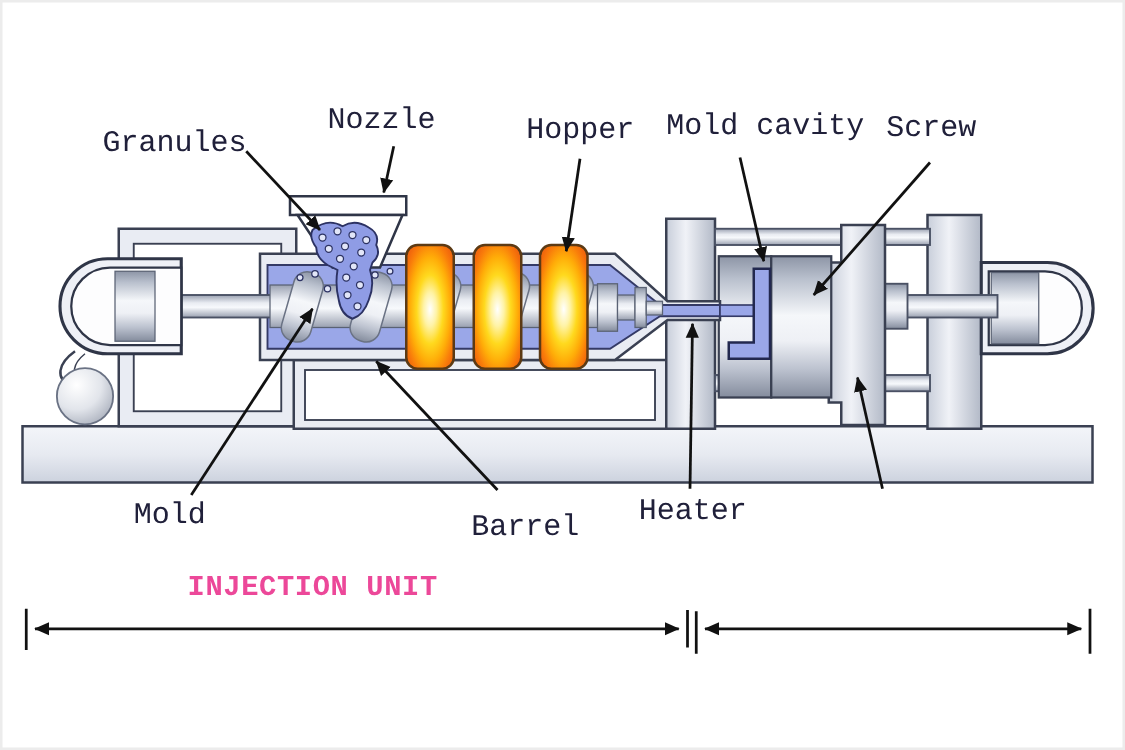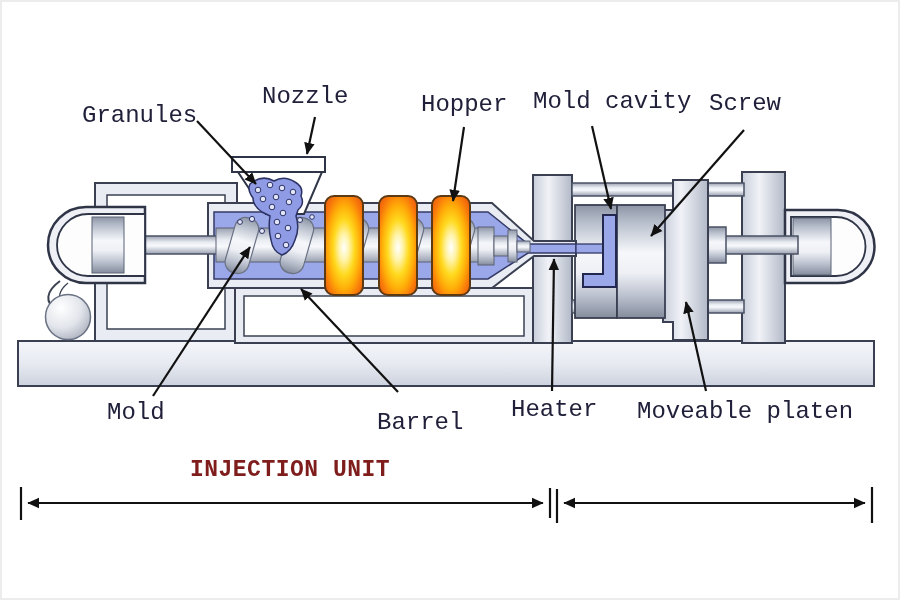--- a/index.html
+++ b/index.html
@@ -7,22 +7,22 @@
     position:relative;width:900px;height:600px;background:#ffffff;overflow:hidden;
     font-family:Liberation Mono, monospace;
     box-shadow:inset 0 0 0 2px #ececec;
   }
   .stage svg{position:absolute;left:0;top:0;}
   .lbl{
     position:absolute;color:#20203a;font-size:24px;line-height:1.1;
     white-space:nowrap;user-select:none;
   }
   .unit{
-    position:absolute;color:#7f1d1d;font-size:23px;font-weight:bold;
-    letter-spacing:0.5px;text-align:center;white-space:nowrap;user-select:none;
+    position:absolute;color:#ec4899;font-size:23px;font-weight:bold;
+    letter-spacing:0.5px;text-align:left;white-space:nowrap;user-select:none;
   }
 </style>
 </head>
 <body>
 
 <div class="stage">
 
 <svg width="900" height="600" viewBox="0 0 900 600">
   <defs>
     <linearGradient id="gMetal" x1="0" y1="0" x2="0" y2="1">
@@ -201,17 +201,16 @@
 </svg>
 
 <div class="lbl" style="left:82px;top:103px">Granules</div>
 <div class="lbl" style="left:262px;top:84px">Nozzle</div>
 <div class="lbl" style="left:421px;top:92px">Hopper</div>
 <div class="lbl" style="left:533px;top:89px">Mold cavity</div>
 <div class="lbl" style="left:709px;top:91px">Screw</div>
 <div class="lbl" style="left:107px;top:400px">Mold</div>
 <div class="lbl" style="left:377px;top:410px">Barrel</div>
 <div class="lbl" style="left:511px;top:397px">Heater</div>
-<div class="lbl" style="left:637px;top:399px">Moveable platen</div>
 
 <div class="unit" style="left:150px;top:457px;width:280px">INJECTION UNIT</div>
 
 </div>
 
 </body></html>

